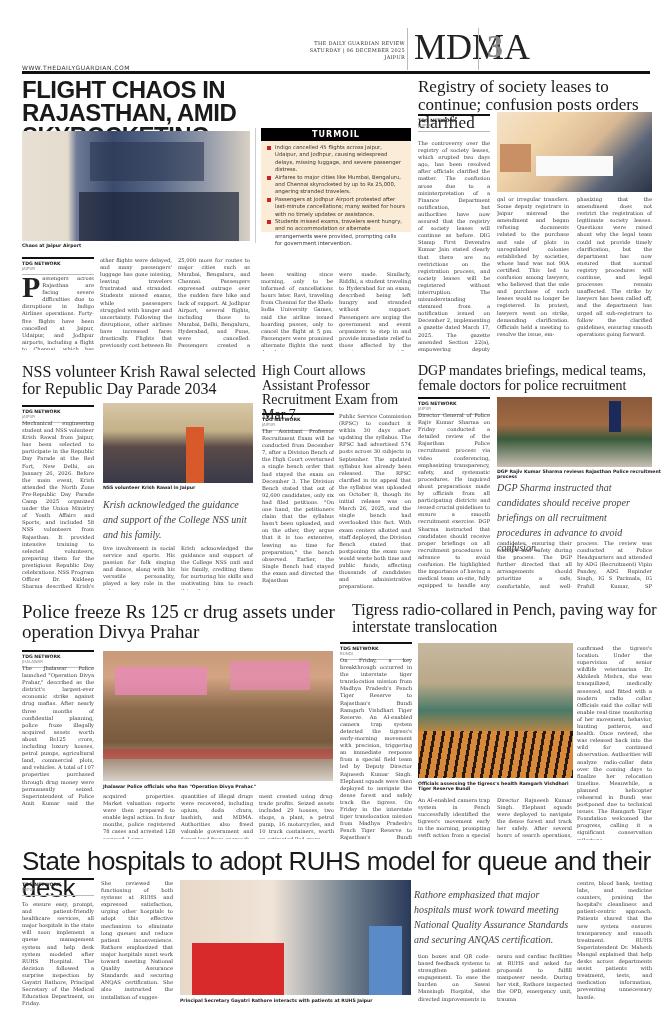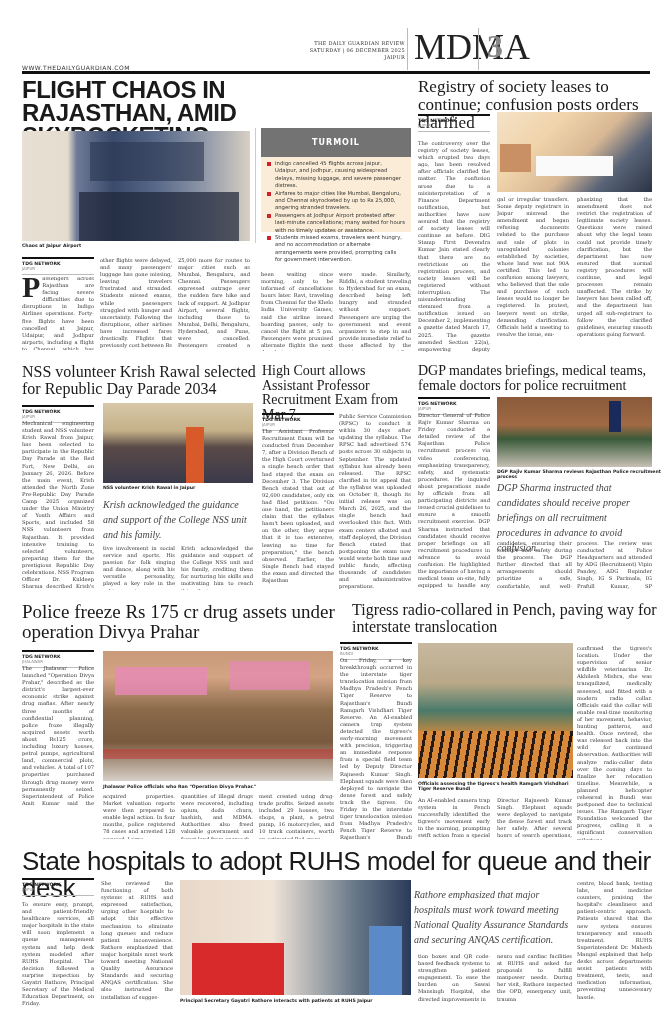--- a/index.html
+++ b/index.html
@@ -14,21 +14,21 @@
 .topline{left:22px;top:71px;width:628px;height:3px;background:#111}
 .hed-sans{font-family:"Liberation Sans",sans-serif;font-weight:bold;letter-spacing:-.5px;color:#1a1a1a;text-transform:uppercase}
 .hed-serif{font-family:"Liberation Serif",serif;color:#1a1a1a;line-height:1.05}
 .byline{border-top:2px solid #111;padding-top:2px;font:bold 4.6px "DejaVu Sans",sans-serif;color:#222;border-bottom:1px solid #bbb;padding-bottom:3px}
 .byline span{display:block;font-weight:normal;color:#888;font-size:4px}
 .col{font:5.2px "DejaVu Serif",serif;line-height:7.1px;color:#333;text-align:justify;overflow:hidden}
 .img{overflow:hidden}
 .caption{font:bold 4.6px "DejaVu Sans",sans-serif;color:#222}
 .pull{font:italic 10px "Liberation Serif",serif;color:#444;line-height:15px}
 .box{background:#faecd6}
-.box-head{background:#737373;color:#fff;text-align:center;font:bold 8px "DejaVu Sans",sans-serif;letter-spacing:1px;padding:10px 0}
+.box-head{background:#000000;color:#fff;text-align:center;font:bold 8px "DejaVu Sans",sans-serif;letter-spacing:1px;padding:2px 0}
 .box ul{list-style:none;padding:3px 6px}
 .box li{font:5.3px "DejaVu Sans",sans-serif;line-height:7.4px;color:#333;padding-left:8px;position:relative}
 .box li:before{content:"";position:absolute;left:0;top:2px;width:4px;height:4px;background:#d0202a}
 .dropcap{float:left;font:bold 30px "Liberation Serif",serif;line-height:24px;margin-right:2px;color:#222}
 .vline{width:1px;background:#ccc}
 </style>
 </head>
 <body>
 
 <div class="abs masthead-url">WWW.THEDAILYGUARDIAN.COM</div>
@@ -111,21 +111,21 @@
   </div>
 <div class="abs col" style="left:418px;top:412px;width:72px;height:178px">Director General of Police Rajiv Kumar Sharma on Friday conducted a detailed review of the Rajasthan Police recruitment process via video conferencing, emphasizing transparency, safety, and systematic procedures. He inquired about preparations made by officials from all participating districts and issued crucial guidelines to ensure a smooth recruitment exercise. DGP Sharma instructed that candidates should receive proper briefings on all recruitment procedures in advance to avoid confusion. He highlighted the importance of having a medical team on-site, fully equipped to handle any health emergencies immediately. He also stressed the presence of female doctors to assist female</div>
 <div class="abs img" style="left:497px;top:397px;width:155px;height:70px;background:linear-gradient(180deg,#8a5a3a 0%,#a06a44 40%,#3a5a3a 60%,#c8c0b4 100%)">
   <div style="position:absolute;left:72%;top:5%;width:8%;height:45%;background:#1a2a5a"></div>
 </div>
 <div class="abs caption" style="left:497px;top:469px">DGP Rajiv Kumar Sharma reviews Rajasthan Police recruitment process</div>
 <div class="abs pull" style="left:497px;top:480px;width:155px">DGP Sharma instructed that candidates should receive proper briefings on all recruitment procedures in advance to avoid confusion.</div>
 <div class="abs col" style="left:497px;top:540px;width:75px;height:50px">candidates, ensuring their comfort and safety during the process. The DGP further directed that all arrangements should prioritize a safe, comfortable, and well-organized environment for candidates while maintaining the quality and reliability of the recruitment</div>
 <div class="abs col" style="left:577px;top:540px;width:75px;height:50px">process. The review was conducted at Police Headquarters and attended by ADG (Recruitment) Vipin Pandey, ADG Rupinder Singh, IG S Parimala, IG Prafull Kumar, SP Intelligence Satveer Singh, SP Shantanu Kumar Singh, with officers from districts connected online.</div>
 
-<div class="abs hed-serif" style="left:22px;top:602px;width:320px;font-size:19px">Police freeze Rs 175 cr drug assets under operation Divya Prahar</div>
+<div class="abs hed-serif" style="left:22px;top:602px;width:320px;font-size:19px">Police freeze Rs 125 cr drug assets under operation Divya Prahar</div>
 <div class="abs byline" style="left:22px;top:650px;width:72px">
     <div>TDG NETWORK</div>
     <span>JHALAWAR</span>
   </div>
 <div class="abs col" style="left:22px;top:665px;width:72px;height:143px">The Jhalawar Police launched "Operation Divya Prahar," described as the district's largest-ever economic strike against drug mafias. After nearly three months of confidential planning, police froze illegally acquired assets worth about Rs125 crore, including luxury houses, petrol pumps, agricultural land, commercial plots, and vehicles. A total of 107 properties purchased through drug money were permanently seized. Superintendent of Police Amit Kumar said the operation was carried out under a strict zero-tolerance policy. For months, the police mobile unit compiled a detailed database of drug traffickers and identified their illegally</div>
 <div class="abs img" style="left:103px;top:651px;width:230px;height:130px;background:linear-gradient(180deg,#c89a7a 0%,#d4a484 20%,#8a6a4a 45%,#7a5a3e 70%,#d8d0c8 100%)">
   <div style="position:absolute;left:5%;top:12%;width:40%;height:22%;background:#e888b8;opacity:.8"></div>
   <div style="position:absolute;left:55%;top:8%;width:35%;height:22%;background:#e888b8;opacity:.7"></div>
   <div style="position:absolute;left:0;top:75%;width:100%;height:8%;background:#c83030;opacity:.5"></div>
 </div>

